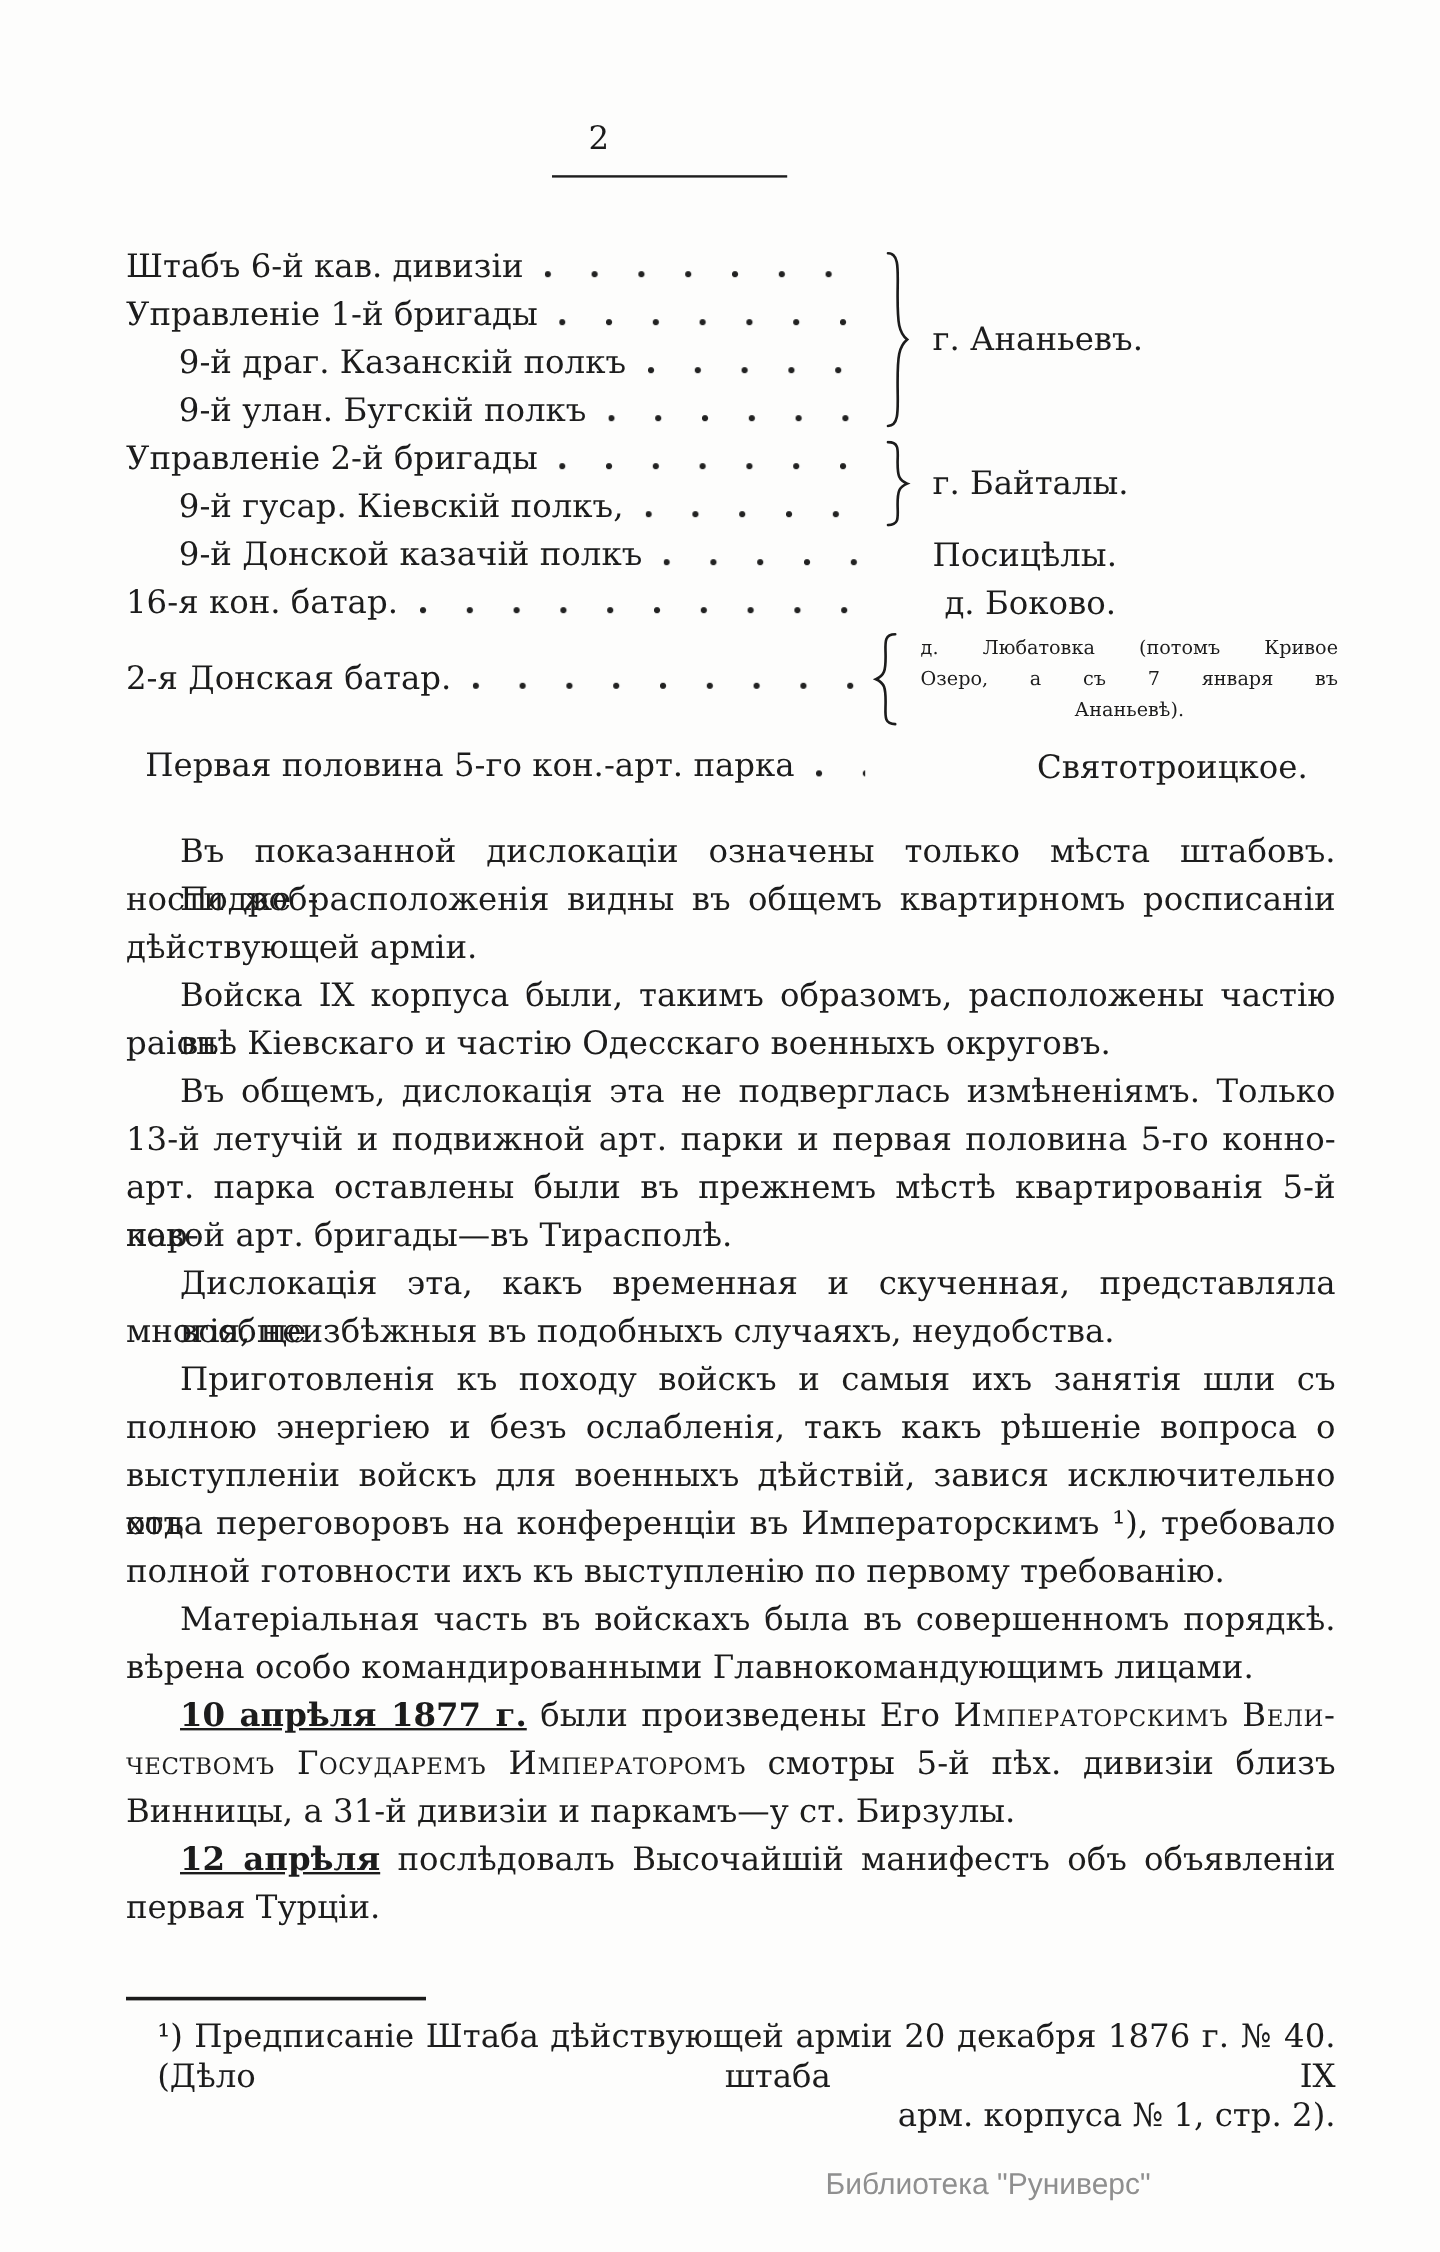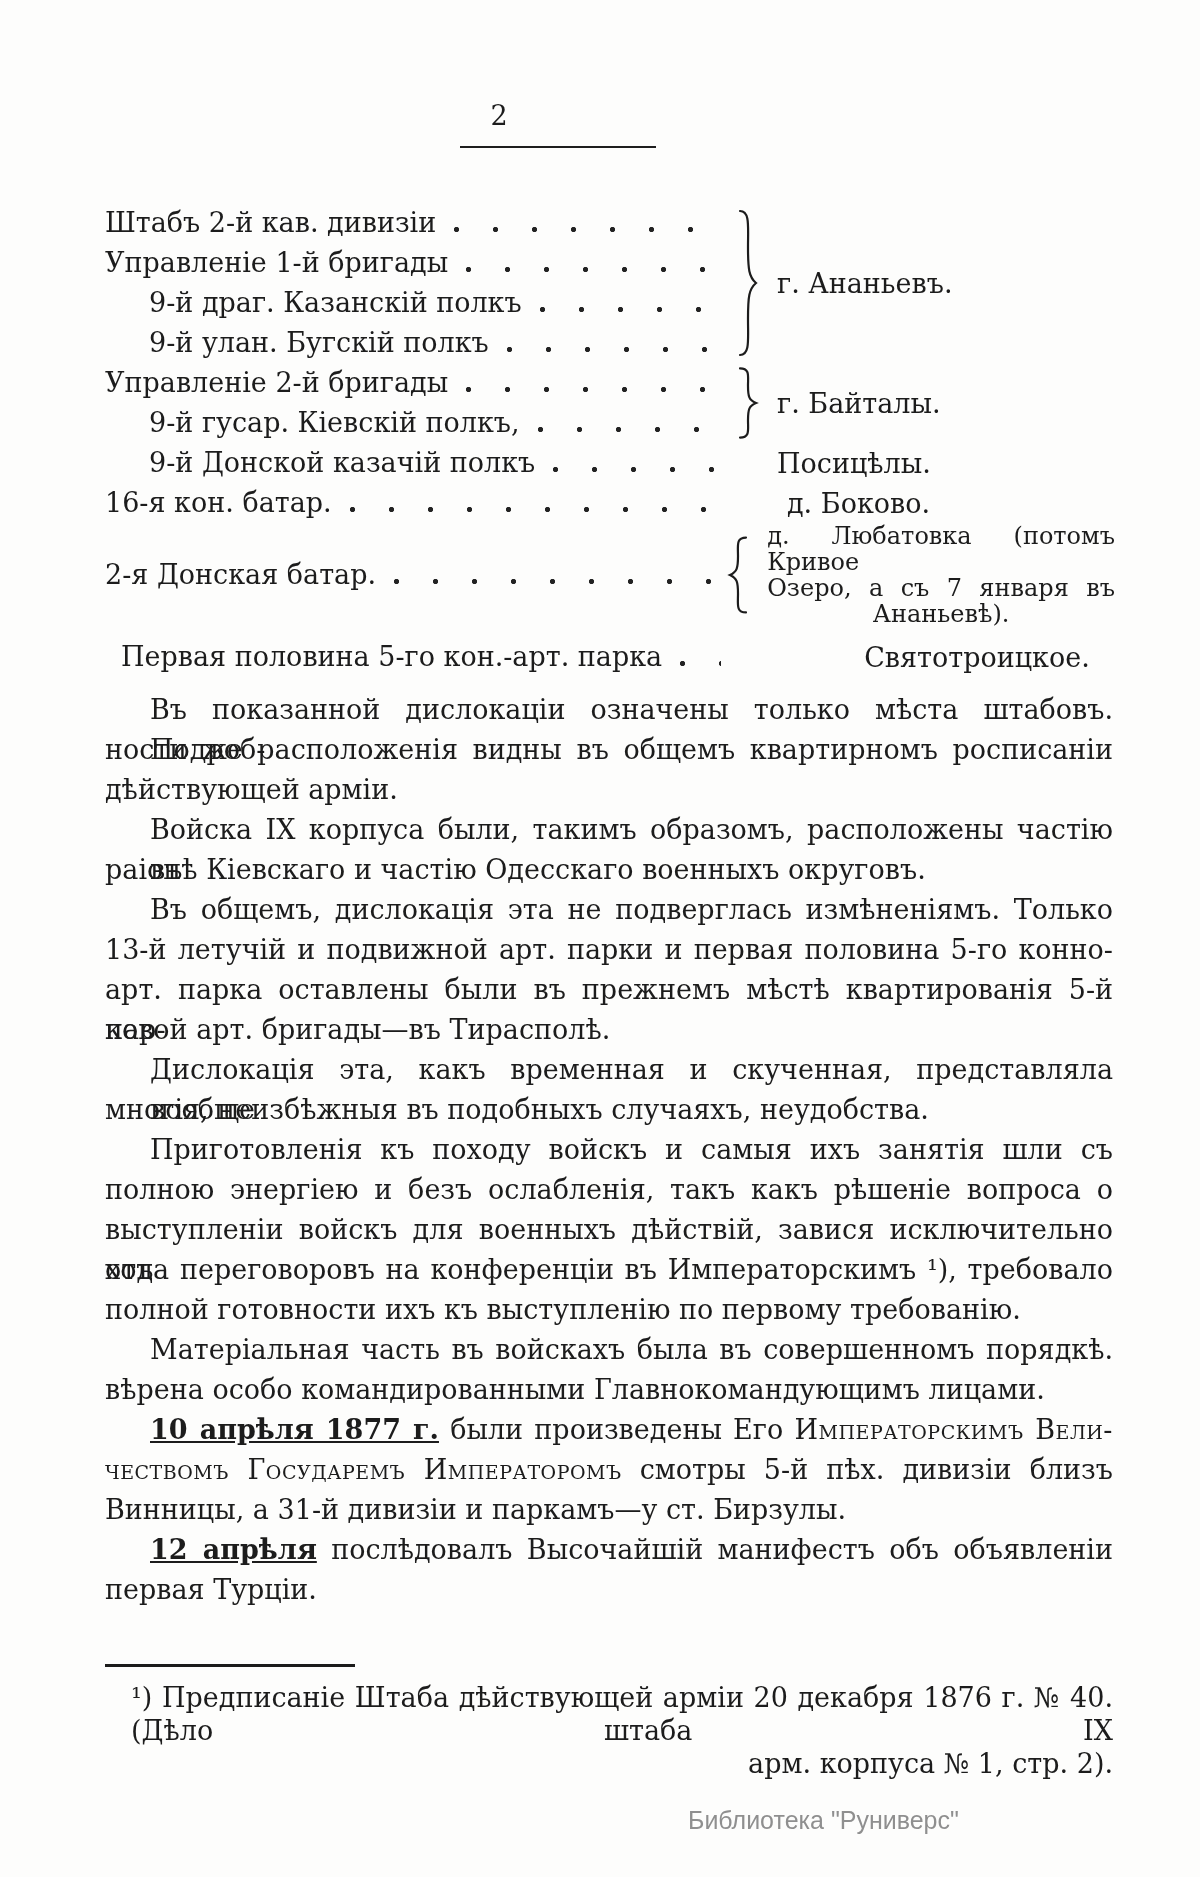--- a/index.html
+++ b/index.html
@@ -27,21 +27,21 @@
     background-size: 39px 5px; background-repeat: repeat-x;
   }
   .gbrace { width:44px; align-self:stretch; display:flex; align-items:center; justify-content:center; }
   .gbrace svg { display:block; width:24px; }
   .gplace { flex:1; padding-left:8px; font-size:27px; }
   .g4 .gplace { padding-left:18px; }
   .g6 { margin-top:10px;text-align:center; }
   .g6 .gplace { padding-left:70px; }
   .g5 { min-height:86px; }
   .g5 .gleft { display:flex; flex-direction:column; justify-content:center; align-self:stretch; }
-  .note { width:352px; font-size:24px; line-height:26px; padding-left:6px; }
+  .note { width:352px; font-size:16px; line-height:26px; padding-left:6px; }
   .note .nl { text-align:justify; text-align-last:justify; }
   .note .nc { text-align:center; }
 
   
   .bodytext { position:absolute; left:105px; top:690px; width:1008px; font-size:27px; }
   .bl { height:40px; line-height:40px; text-align:justify; text-align-last:justify; }
   .bl.first { padding-left:45px; }
   .bl.last { text-align-last:left; }
   .bold { font-weight:bold;text-decoration:underline; }
   .sc { font-variant:small-caps; letter-spacing:0.5px; }
@@ -64,21 +64,21 @@
 <div class="page">
 
   <div class="pagenum">2</div>
   <div class="pagenum-rule"></div>
 
   <div class="dislocation">
 
     <div class="group g1">
       <div class="gleft">
         <div class="item">
-            <span class="lbl">Штабъ 2-й кав. дивизіи</span>
+            <span class="lbl">Штабъ 6-й кав. дивизіи</span>
             <span class="leader"></span>
           </div>
         <div class="item">
             <span class="lbl">Управленіе 1-й бригады</span>
             <span class="leader"></span>
           </div>
         <div class="item ind">
             <span class="lbl">9-й драг. Казанскій полкъ</span>
             <span class="leader"></span>
           </div>

